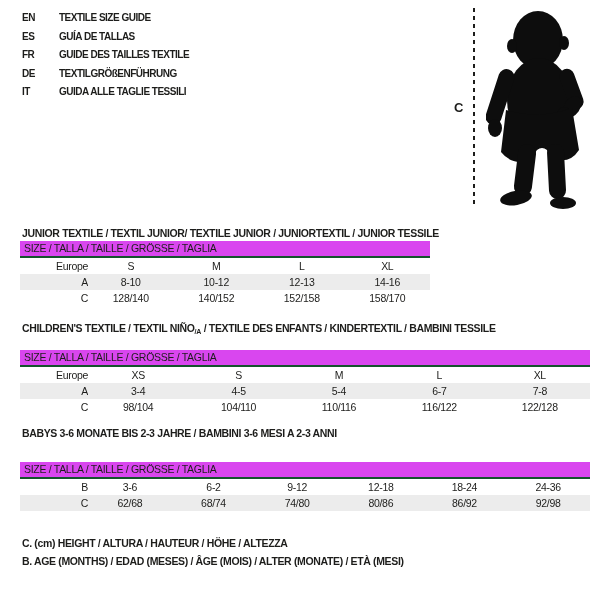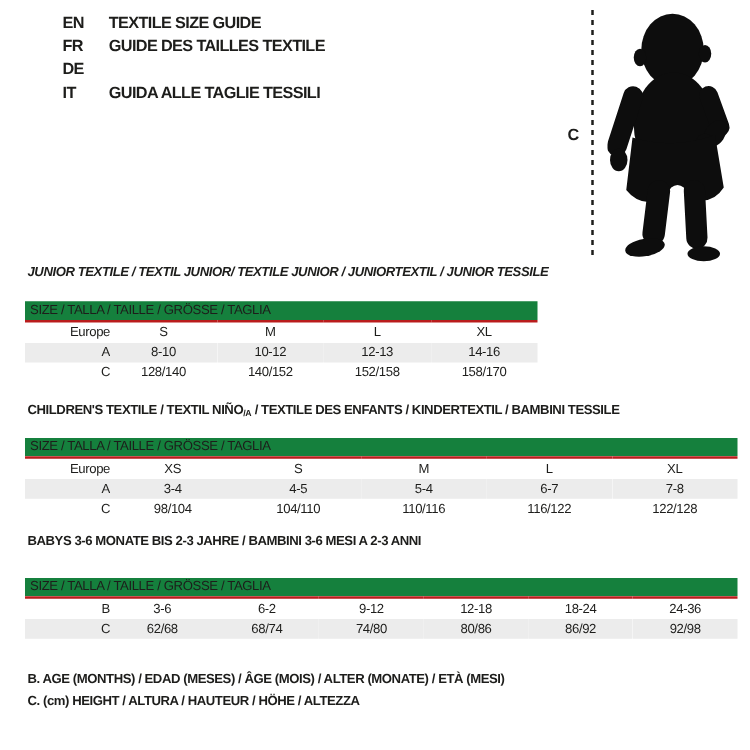--- a/index.html
+++ b/index.html
@@ -3,72 +3,77 @@
 <meta charset="utf-8">
 <style>
   html,body{margin:0;padding:0;}
   body{
     width:600px;height:600px;position:relative;background:#ffffff;
     font-family:"Liberation Sans","DejaVu Sans",sans-serif;
     color:#1d1d1b;overflow:hidden;
   }
   
   .lang-block{position:absolute;top:9px;left:22px;}
-  .lang-row{display:flex;line-height:18.5px;font-weight:bold;font-size:13px;letter-spacing:-0.5px;margin-left:28px;}
+  .lang-row{display:flex;line-height:18.5px;font-weight:bold;font-size:10px;letter-spacing:-0.5px;}
   .lang-code{width:37px;flex:0 0 37px;}
   
   .figure{position:absolute;top:0;left:440px;width:160px;height:215px;}
   .measure-line{
     position:absolute;left:33px;top:8px;width:2px;height:200px;
     background:repeating-linear-gradient(to bottom,#1d1d1b 0 4px,transparent 4px 8px);
   }
   .measure-label{position:absolute;left:14px;top:100px;font-weight:bold;font-size:13px;}
   .baby-svg{position:absolute;left:46px;top:4px;}
   
   .section-title{
     position:absolute;left:22px;font-weight:bold;font-size:10.5px;
     letter-spacing:-0.35px;white-space:nowrap;
   }
-  .title-junior{top:212px;font-style:italic;}
+  .title-junior{top:227px;}
   .title-children{top:322px;}
   .title-babies{top:426px;line-height:15px;}
   .subscript{font-size:7px;vertical-align:-2px;letter-spacing:-0.2px;}
   
   .size-table{
     position:absolute;left:20px;border-collapse:collapse;table-layout:fixed;
     font-size:10.5px;letter-spacing:-0.3px;
   }
   .size-table td{height:16px;line-height:16px;padding:0;text-align:center;overflow:hidden;white-space:nowrap;}
   .size-table td.row-label{text-align:right;padding-left:3px;}
   .size-table tr.hdr td{
-    background:#15803d;text-align:left;padding-left:4px;
-    border-bottom:2px solid #b91c1c;height:15px;line-height:15px;
+    background:#d946ef;text-align:left;padding-left:4px;
+    border-bottom:2px solid #14532d;height:15px;line-height:15px;
   }
   .size-table tr.stripe td{background:#ececec;}
   .t1{top:241px;width:410px;}
   .t2{top:350px;width:570px;}
   .t3{top:462px;width:570px;}
   col.c-label{width:68px;}
   
   .legend{position:absolute;left:22px;top:535px;font-weight:bold;font-size:10.5px;letter-spacing:-0.35px;line-height:17.5px;white-space:nowrap;}
 </style>
 </head>
 <body>
 
 <div class="lang-block">
   <div class="lang-row">
     <span class="lang-code">EN</span>
     <span class="lang-label">TEXTILE SIZE GUIDE</span>
   </div>
   <div class="lang-row">
+    <span class="lang-code">ES</span>
+    <span class="lang-label">GUÍA DE TALLAS</span>
+  </div>
+  <div class="lang-row">
     <span class="lang-code">FR</span>
     <span class="lang-label">GUIDE DES TAILLES TEXTILE</span>
   </div>
   <div class="lang-row">
     <span class="lang-code">DE</span>
+    <span class="lang-label">TEXTILGRÖßENFÜHRUNG</span>
   </div>
   <div class="lang-row">
     <span class="lang-code">IT</span>
     <span class="lang-label">GUIDA ALLE TAGLIE TESSILI</span>
   </div>
 </div>
 
 <div class="figure">
   <span class="measure-label">C</span>
   <div class="measure-line"></div>
@@ -202,15 +207,15 @@
     <td>68/74</td>
     <td>74/80</td>
     <td>80/86</td>
     <td>86/92</td>
     <td>92/98</td>
   </tr>
   </tbody>
 </table>
 
 <div class="legend">
+  <div>C. (cm) HEIGHT / ALTURA / HAUTEUR / HÖHE / ALTEZZA</div>
   <div>B. AGE (MONTHS) / EDAD (MESES) / ÂGE (MOIS) / ALTER (MONATE) / ETÀ (MESI)</div>
-  <div>C. (cm) HEIGHT / ALTURA / HAUTEUR / HÖHE / ALTEZZA</div>
 </div>
 
 </body></html>

